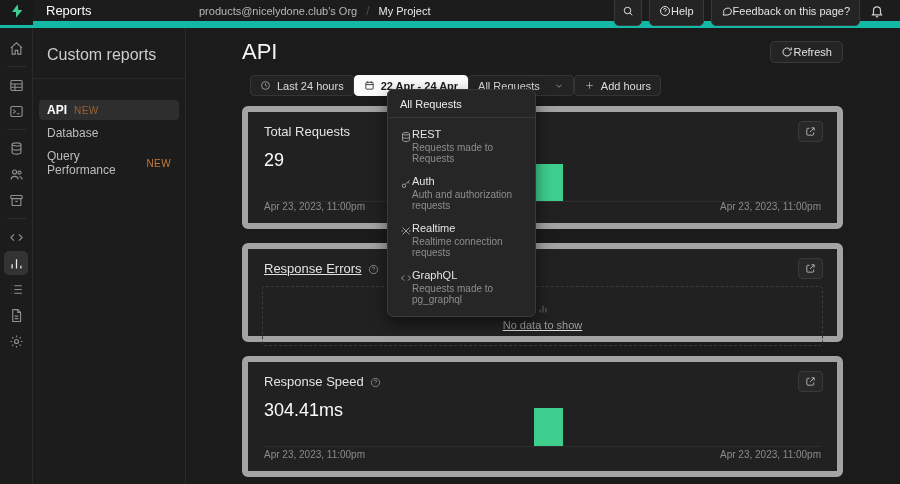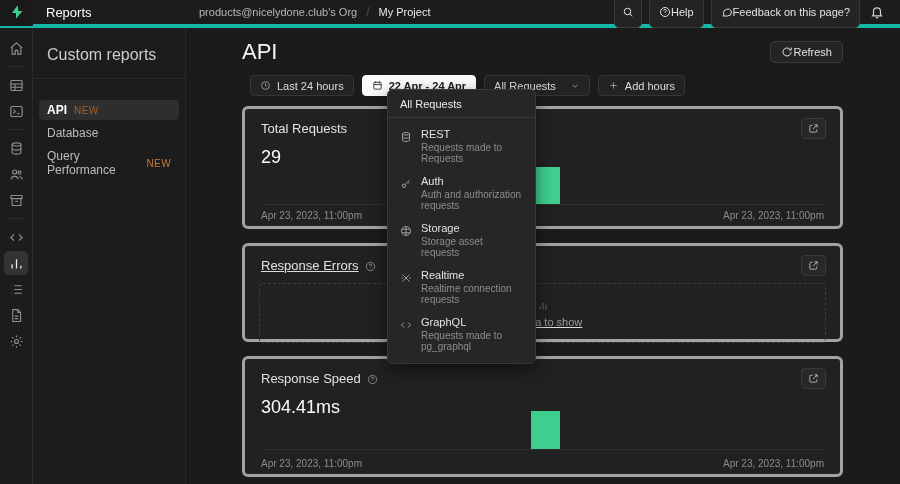--- a/index.html
+++ b/index.html
@@ -7,21 +7,21 @@
   body {
     width:900px; height:484px; overflow:hidden;
     background:#1b1b1b; color:#ddd;
     font-family:"Liberation Sans", sans-serif;
     position:relative;
   }
   svg { display:block; }
 
   
   .topbar { position:absolute; top:0; left:0; width:900px; height:28px;
-    background:#1c1c1c; border-bottom:4px solid #14b8a6;
+    background:#1c1c1c; border-bottom:7px solid #14b8a6;
     display:flex; align-items:center; z-index:30; }
   .logo-box { width:33px; height:28px; display:flex; align-items:center; justify-content:center; background:#191919; }
   .topbar-title { font-size:13px; color:#fdfdfd; margin-left:13px; width:153px; }
   .breadcrumb { display:flex; align-items:center; gap:9px; font-size:11px; }
   .crumb-org { color:#b7b7b7; }
   .crumb-sep { color:#4d4d4d; font-size:12px; }
   .crumb-project { color:#e9e9e9; }
   .topbar-right { margin-left:auto; display:flex; align-items:center; gap:7px; padding-right:13px; }
   .tb-btn { display:flex; align-items:center; gap:0; height:31px; padding:0 9px;
     background:#242424; border:1px solid #393939; border-radius:5px;
@@ -53,61 +53,61 @@
   .side-item.selected .badge-new { color:#9c6132; }
 
   
   .main { flex:1; position:relative; background:#1b1b1b; padding:7px 57px 0 56px; }
   .main-header { display:flex; justify-content:space-between; align-items:center; height:33px; }
   .page-title { font-size:22px; font-weight:normal; color:#f4f4f4; margin:0; }
   .refresh-btn { display:flex; align-items:center; gap:0; height:22px; padding:0 10px;
     background:#242424; border:1px solid #3a3a3a; border-radius:5px;
     font-size:11px; color:#e3e3e3; cursor:pointer; }
 
-  .filter-row { display:flex; gap:8px; margin-top:7px; height:21px;padding-left:8px; }
+  .filter-row { display:flex; gap:0; margin-top:7px; height:21px;padding-left:8px; }
   .f-btn { display:flex; align-items:center; gap:6px; padding:0 9px;
     background:#232323; border:1px solid #353535; border-radius:4px;
     font-size:11px; color:#dcdcdc; cursor:pointer; white-space:nowrap; }
   .f-btn .f-ico { color:#9a9a9a; }
   .f-btn.white { background:#fbfbfb; border-color:#fbfbfb; color:#1a1a1a; font-weight:bold; }
   .f-btn.white .f-ico { color:#333; }
   .f-chevron { color:#8f8f8f; margin-left:8px; }
 
   
-  .card { background:#212121; border:3px solid #a3a3a3; border-radius:6px; position:relative; }
+  .card { background:#212121; border:6px solid #a3a3a3; border-radius:6px; position:relative; }
   .card-1 { height:123px; margin-top:10px; }
   .card-2 { height:99px;  margin-top:14px;text-decoration:underline; }
   .card-3 { height:121px; margin-top:14px; }
   .card-title-row { display:flex; align-items:center; gap:6px; padding:12px 16px 0; }
   .card-title { font-size:13px; color:#e3e3e3; }
   .help-icon { color:#8a8a8a; margin-top:1px; }
   .external-btn { position:absolute; top:9px; right:14px; width:25px; height:21px;
     background:#282828; border:1px solid #3a3a3a; border-radius:4px;
     display:flex; align-items:center; justify-content:center; color:#b9b9b9; cursor:pointer; }
   .card-value { font-size:18px; color:#fbfbfb; padding:11px 16px 0; }
 
   .chart { position:absolute; left:16px; right:16px; border-bottom:1px solid #2e2e2e; }
   .chart-a { top:40px; bottom:21px; }
   .chart-b { top:58px; bottom:24px; }
   .bar { position:absolute; bottom:0; background:#3ecf8e; }
-  .x-labels { position:absolute; left:16px; right:16px; bottom:5px;
+  .x-labels { position:absolute; left:16px; right:16px; bottom:11px;
     display:flex; justify-content:space-between; font-size:10px; color:#8b8b8b; }
 
   .empty-box { margin:10px 14px 0; height:60px; border:1px dashed #3b3b3b; border-radius:4px;
     display:flex; flex-direction:column; align-items:center; justify-content:center; gap:3px; }
   .empty-ico { color:#6f6f6f; }
   .empty-text { font-size:11px; color:#9d9d9d; }
 
   
   .dropdown { position:absolute; left:201px; top:61px; width:149px; z-index:20;
     background:#262626; border:1px solid #3a3a3a; border-radius:6px;
     box-shadow:0 6px 16px rgba(0,0,0,.5); padding-bottom:5px; }
   .dd-selected { padding:8px 12px 7px; font-size:11px; color:#ededed; cursor:pointer; }
   .dd-divider { height:1px; background:#383838; margin-bottom:5px; }
-  .dd-item { display:flex; align-items:flex-start; gap:9px; padding:5px 12px 6px; cursor:pointer; }
+  .dd-item { display:flex; align-items:flex-start; padding:5px 12px 6px; cursor:pointer; }
   .dd-icon { color:#9c9c9c; margin-top:3px; flex:none; }
   .dd-label { font-size:11px; color:#e4e4e4; }
   .dd-desc { font-size:10px; color:#8d8d8d; margin-top:2px; }
 </style>
 </head>
 <body>
 
 <header class="topbar">
   <div class="logo-box">
     <span>
@@ -436,32 +436,20 @@
               <path d="M10.7 13L19 4.5"></path>
               <path d="M15.5 8l2.8 2.8"></path>
             </svg>
         </span>
         <div>
           <div class="dd-label">Auth</div>
           <div class="dd-desc">Auth and authorization requests</div>
         </div>
       </div>
 
-      <div class="dd-item">
-        <span class="dd-icon">
-          <svg width="12" height="12" viewBox="0 0 24 24" fill="none" stroke="currentColor" stroke-width="2">
-              <circle cx="12" cy="12" r="9"></circle>
-              <path d="M12 3v18M3.8 8.5h16.4M3.8 15.5h16.4"></path>
-            </svg>
-        </span>
-        <div>
-          <div class="dd-label">Storage</div>
-          <div class="dd-desc">Storage asset requests</div>
-        </div>
-      </div>
 
       <div class="dd-item">
         <span class="dd-icon">
           <svg width="12" height="12" viewBox="0 0 24 24" fill="none" stroke="currentColor" stroke-width="2">
               <path d="M5 5l14 14M19 5L5 19"></path>
               <path d="M3 12h3M18 12h3"></path>
             </svg>
         </span>
         <div>
           <div class="dd-label">Realtime</div>

